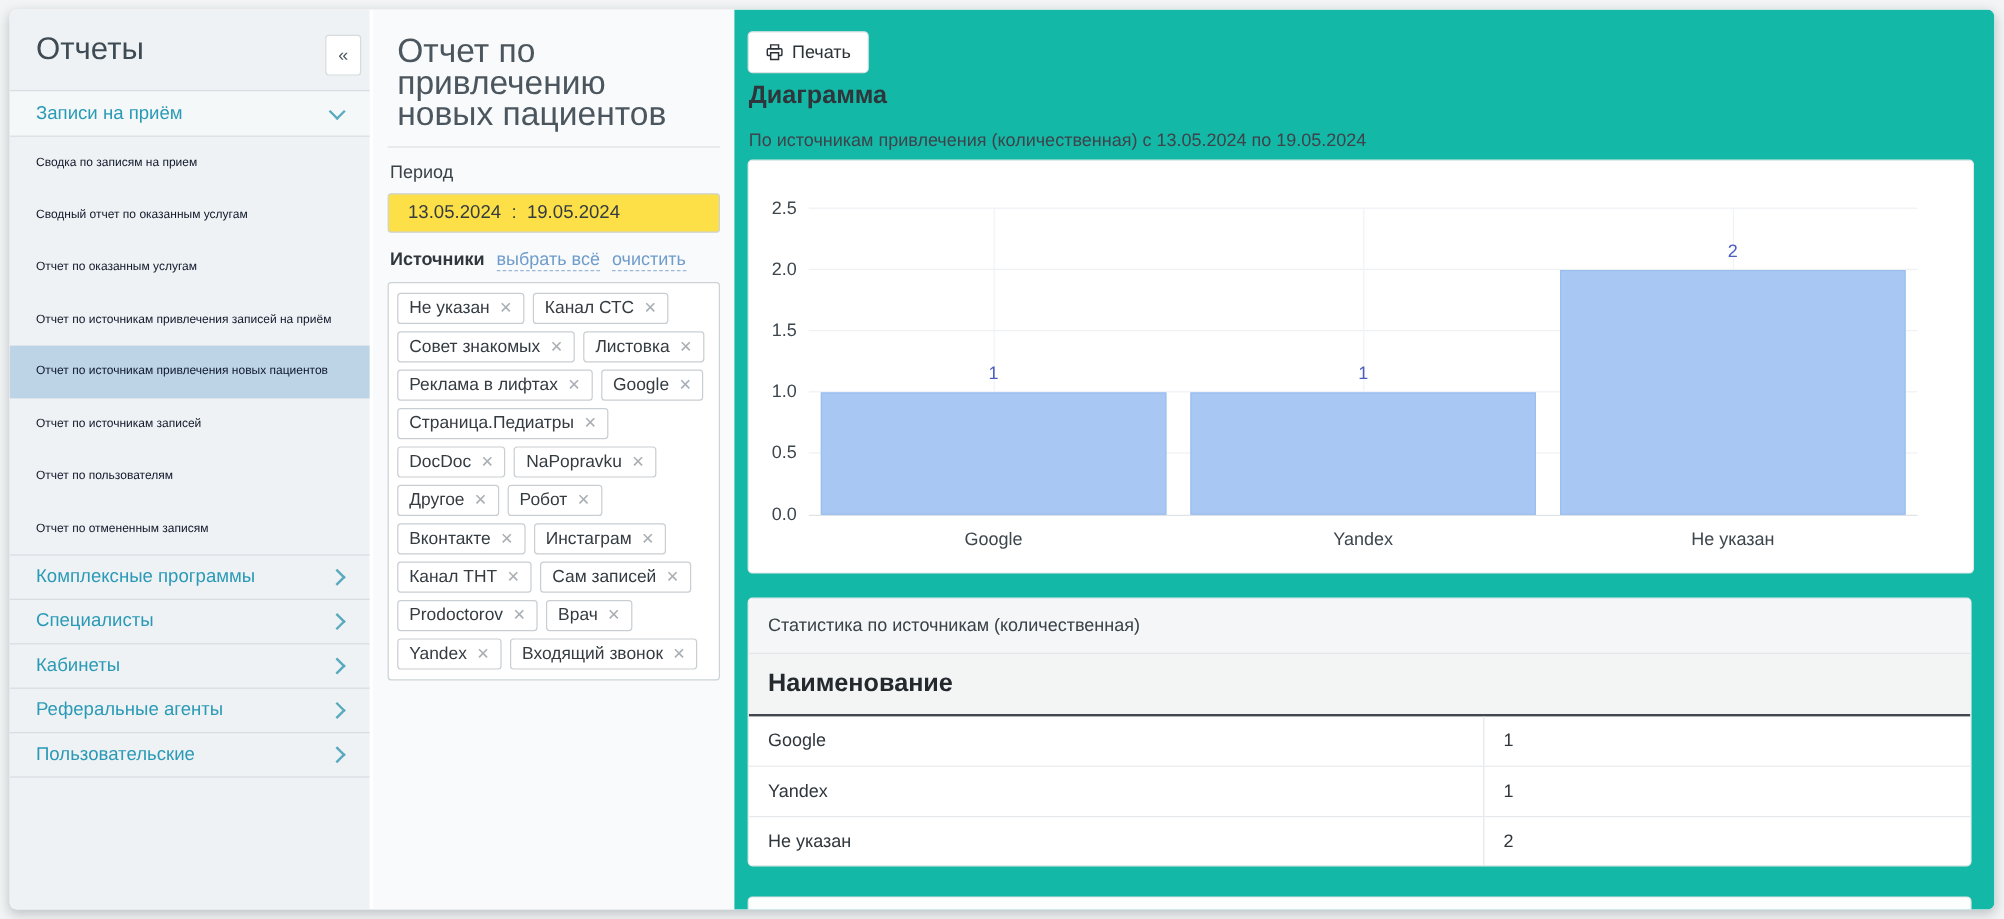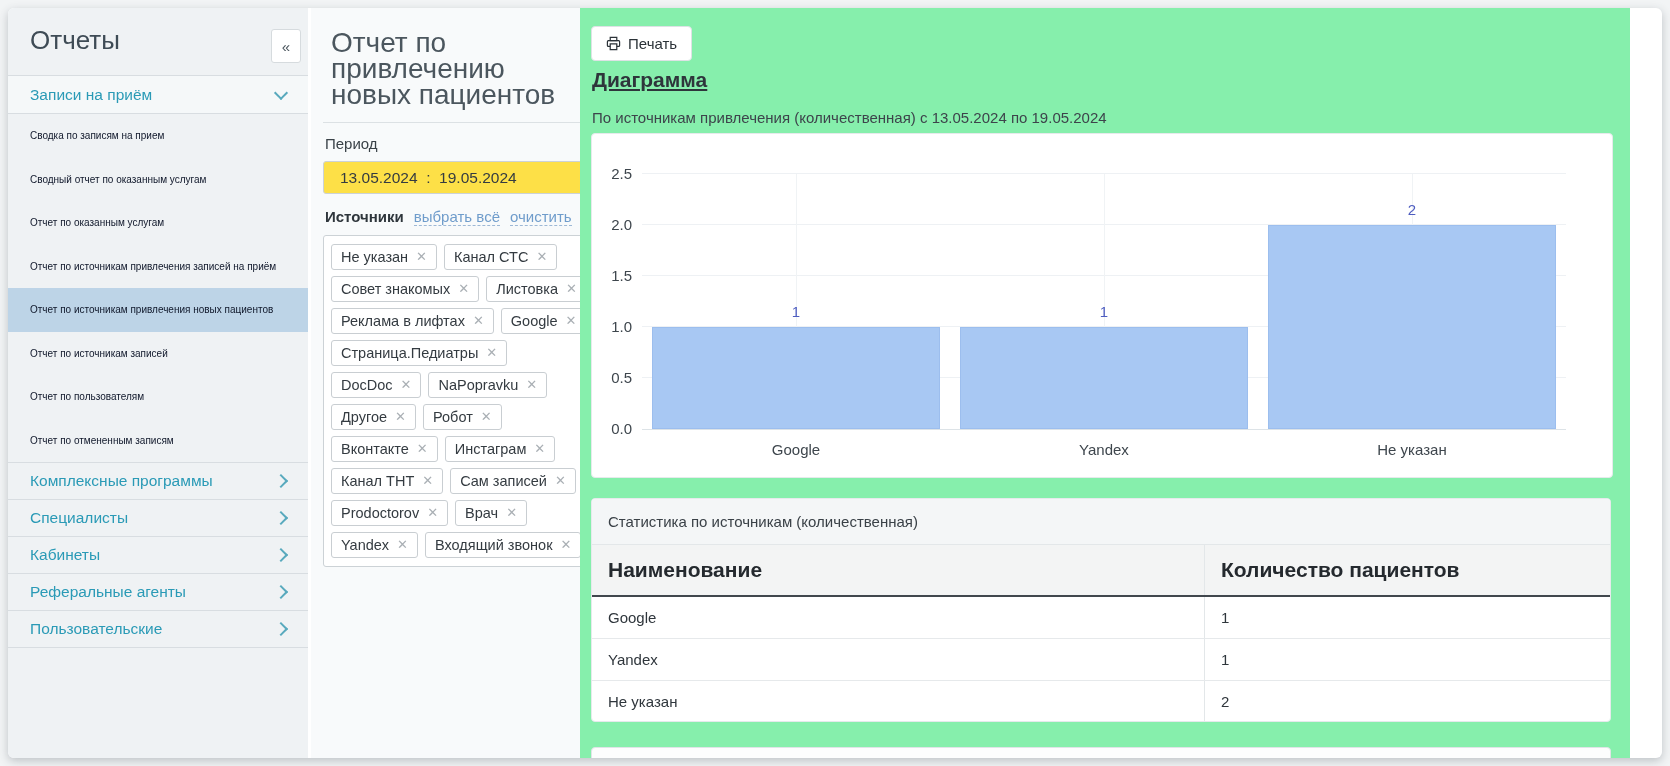--- a/index.html
+++ b/index.html
@@ -40,25 +40,25 @@
   .src-row{margin:14px 0 9px 2px;font-size:15px;display:flex;align-items:baseline;gap:10px;}
   .src-label{font-weight:bold;color:#2f363c;}
   .src-link{color:#6f9ccb;border-bottom:1px dashed #9db8d6;cursor:pointer;text-align:center;}
   .tags-box{background:#fff;border:1px solid #ccd2d6;border-radius:3px;min-height:282px;
             padding:8px 7px;display:flex;flex-wrap:wrap;gap:6px 7px;align-content:flex-start;}
   .tag{background:#fff;border:1px solid #c9ced2;border-radius:3px;padding:2px 9px 3px 9px;
        font-size:14.5px;color:#343b41;display:inline-flex;align-items:center;height:19px;}
   .tag-x{margin-left:8px;color:#a9afb4;font-size:13px;cursor:pointer;}
 
   
-  .content{position:absolute;left:572px;top:0;width:1050px;height:750px;background:#86efac;}
+  .content{position:absolute;left:604px;top:0;width:1050px;height:750px;background:#14b8a6;}
   .print-btn{position:absolute;left:11px;top:18px;height:33px;background:#fff;
              border:1px solid #dee2e5;border-radius:4px;display:inline-flex;align-items:center;
              padding:0 14px;font-size:15px;color:#2b3238;gap:7px;cursor:pointer;}
-  .rpt-heading{position:absolute;left:12px;top:60px;font-size:21px;font-weight:600;color:#2e353b;text-decoration:underline;}
+  .rpt-heading{position:absolute;left:12px;top:60px;font-size:21px;font-weight:600;color:#2e353b;}
   .rpt-subtitle{position:absolute;left:12px;top:101px;font-size:15px;color:#3d444b;}
 
   .card{position:absolute;background:#fff;border:1px solid #e6eaec;border-radius:4px;box-sizing:border-box;}
   .chart-card{left:11px;top:125px;width:1022px;height:345px;}
   .plot{position:absolute;left:50px;top:40px;width:924px;height:255px;}
   .hgrid{position:absolute;left:0;width:100%;height:1px;background:#eef1f4;}
   .hgrid.base{background:#dde3e7;}
   .vgrid{position:absolute;top:0;width:1px;height:255px;background:#f0f3f5;}
   .ytick{position:absolute;left:-50px;width:40px;text-align:right;font-size:15px;color:#3e464d;}
   .bar{position:absolute;bottom:0;background:#a8c8f3;border:1px solid #9cbeee;box-sizing:border-box;}
@@ -264,21 +264,20 @@
             <div class="bar" style="left: 626px; width: 288px; height: 204px; background: rgb(168, 200, 243);"></div>
             <div class="val-label" style="left: 616px; width: 308px; top: 27px; color: rgb(78, 93, 192);">2</div>
             <div class="cat-label" style="left: 616px; width: 308px;">Не указан</div>
           </div>
       </div>
 
       <div class="card table-card">
         <div class="tbl-title">Статистика по источникам (количественная)</div>
         <div class="tbl-head" id="tbl-head">
             <div class="cell c1">Наименование</div>
-            <div class="cell c2">Количество пациентов</div>
           </div>
         <div id="tbl-body">
             <div class="tbl-row">
               <div class="cell c1">Google</div>
               <div class="cell c2">1</div>
             </div>
             <div class="tbl-row">
               <div class="cell c1">Yandex</div>
               <div class="cell c2">1</div>
             </div>

